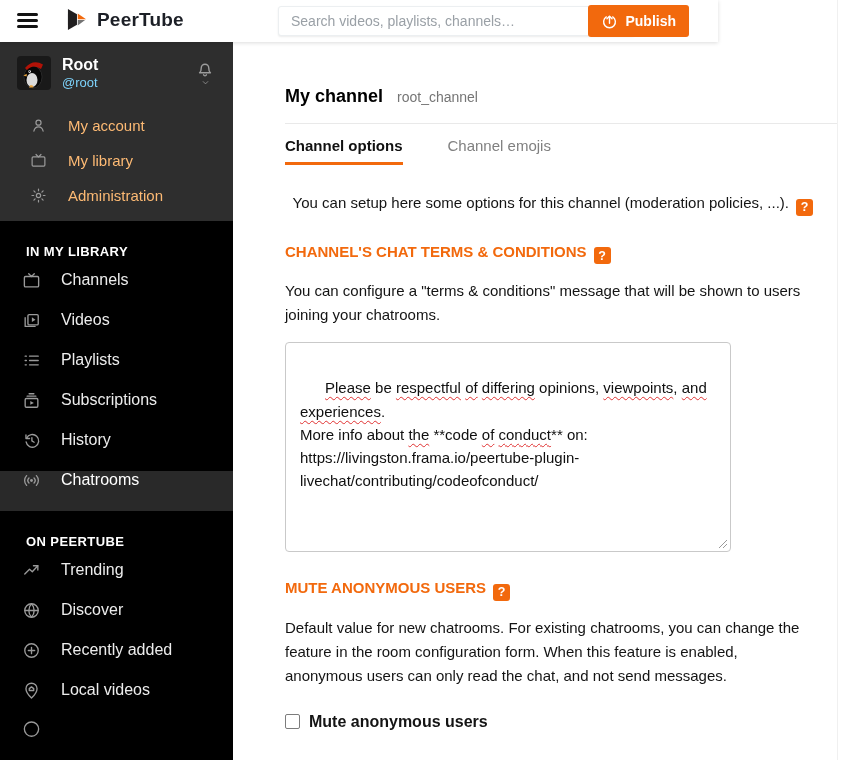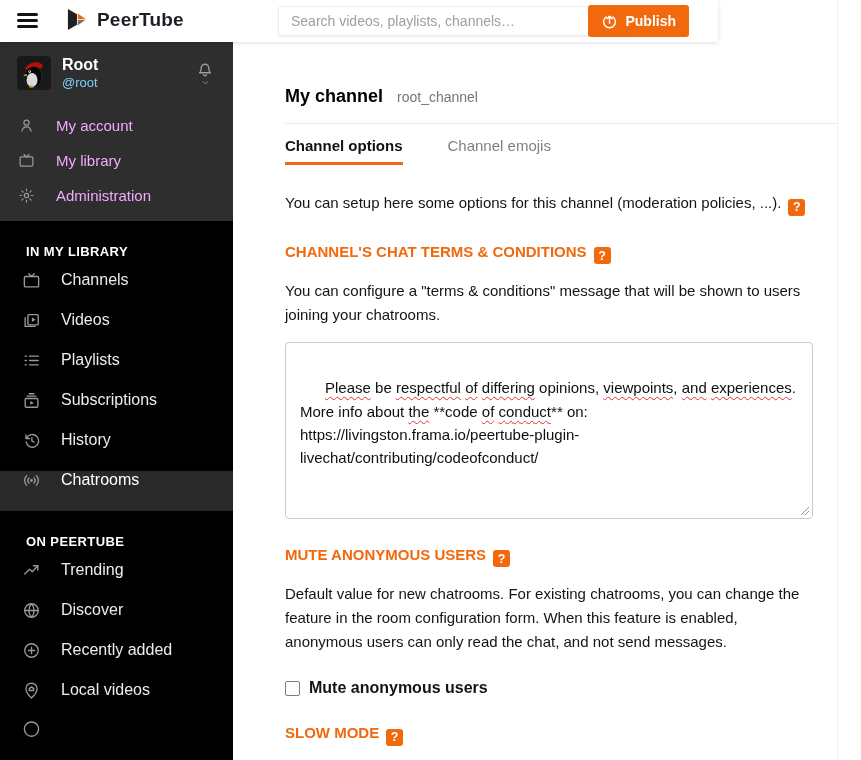--- a/index.html
+++ b/index.html
@@ -38,49 +38,49 @@
   .user-row { display: flex; align-items: center; padding: 14px 14px 14px 17px; cursor: pointer; }
   .avatar { width: 34px; height: 34px; border-radius: 4px; overflow: hidden; flex: none; }
   .avatar svg { display: block; }
   .user-meta { margin-left: 11px; flex: 1; }
   .user-name { color: #fff; font-weight: bold; font-size: 16px; }
   .user-handle { color: #7dd3fc; font-size: 13px; margin-top: 1px; }
   .bell-wrap { color: #9c9c9c; display: flex; flex-direction: column; align-items: center; cursor: pointer; margin-right: 4px; }
   .bell-wrap svg.bell { width: 20px; height: 20px; }
   .bell-wrap svg.chev { width: 11px; height: 11px; margin-top: -2px; }
   .menu-rows { margin-top: 4px; }
-  .menu-row { display: flex; align-items: center; height: 35px; padding-left: 18px; color: #f0abfc; font-size: 15px; cursor: pointer; text-align: center; }
+  .menu-row { display: flex; align-items: center; height: 35px; padding-left: 30px; color: #fdba74; font-size: 15px; cursor: pointer; text-align: center; }
   .menu-row .mi { width: 17px; height: 17px; color: #9a9a9a; margin-right: 21px; flex: none; }
   .section-title { color: #fff; font-size: 13px; font-weight: bold; letter-spacing: .4px; margin: 23px 0 6px 26px; }
   .nav-rows { margin-top: 12px; }
   .nav-row { display: flex; height: 40px; padding-left: 22px; color: #ececec; font-size: 16px; cursor: pointer; }
   .nav-row.active { background: #292929; color: #fff; }
   .nav-row .mi { width: 19px; height: 19px; color: #9a9a9a; margin-right: 20px; flex: none; }
   .mi svg, .bell-wrap svg, .help-none { width: 100%; height: 100%; display: block; }
   svg.stroke { fill: none; stroke: currentColor; stroke-width: 1.7; stroke-linecap: round; stroke-linejoin: round; }
 
   
   .main { position: absolute; top: 42px; left: 233px; width: 604px; height: 718px; background: #fff;
           padding: 44px 0 0 52px; overflow: hidden; }
   .content { width: 528px; }
   .page-head { display: flex; align-items: baseline; }
   .page-title { font-size: 18px; font-weight: bold; color: #000; }
   .page-subtitle { font-size: 14px; color: #757575; margin-left: 14px; }
   .divider { height: 1px; background: #e9e9e9; margin-top: 16px; width: 552px; }
   .tabs { display: flex; gap: 45px; margin-top: 13px; }
   .tab { font-size: 15px; padding-bottom: 8px; color: #808080; cursor: pointer; border-bottom: 3px solid transparent; }
   .tab.active { color: #111; font-weight: bold; border-bottom-color: #f2690d; }
-  .intro { margin-top: 29px; font-size: 15px; color: #141414; }
+  .intro { margin-top: 29px; font-size: 15px; color: #141414; text-align: right; }
   .help { display: inline-flex; align-items: center; justify-content: center; width: 17px; height: 17px;
           border-radius: 3px; background: #f2690d; color: #fff; font-size: 12.5px; font-weight: bold;
           margin-left: 7px; vertical-align: -3px; cursor: pointer; }
   .sec-title { margin-top: 27px; color: #f2690d; font-size: 15px; font-weight: bold; }
   .sec-desc { margin-top: 15px; font-size: 15px; line-height: 1.6; color: #141414; }
-  .fake-textarea { position: relative; margin-top: 15px; width: 528px; border: 1px solid #c9c9c9; border-radius: 4px;
-                   padding: 10px 14px 2px 14px; font-size: 15px; line-height: 1.55; color: #0f0f0f;
+  .fake-textarea { position: relative; margin-top: 15px; width: 446px; border: 1px solid #c9c9c9; border-radius: 4px;
+                   padding: 10px 14px 12px 14px; font-size: 15px; line-height: 1.55; color: #0f0f0f;
                    white-space: pre-wrap; overflow-wrap: break-word; word-break: break-word; cursor: text; }
   .mis { text-decoration: underline; text-decoration-style: wavy; text-decoration-color: #e03131;
          text-decoration-thickness: 1px; text-underline-offset: 3px; text-decoration-skip-ink: none; }
   .resize-handle { position: absolute; right: 2px; bottom: 2px; width: 10px; height: 10px; cursor: nwse-resize; }
   .check-row { margin-top: 25px; display: flex; align-items: center; cursor: pointer; }
   .checkbox { width: 15px; height: 15px; border: 1.6px solid #7c7c7c; border-radius: 2px; margin-right: 9px; flex: none; background: #fff; }
   .check-label { font-size: 16px; font-weight: bold; color: #141414; }
 </style>
 </head>
 <body>

